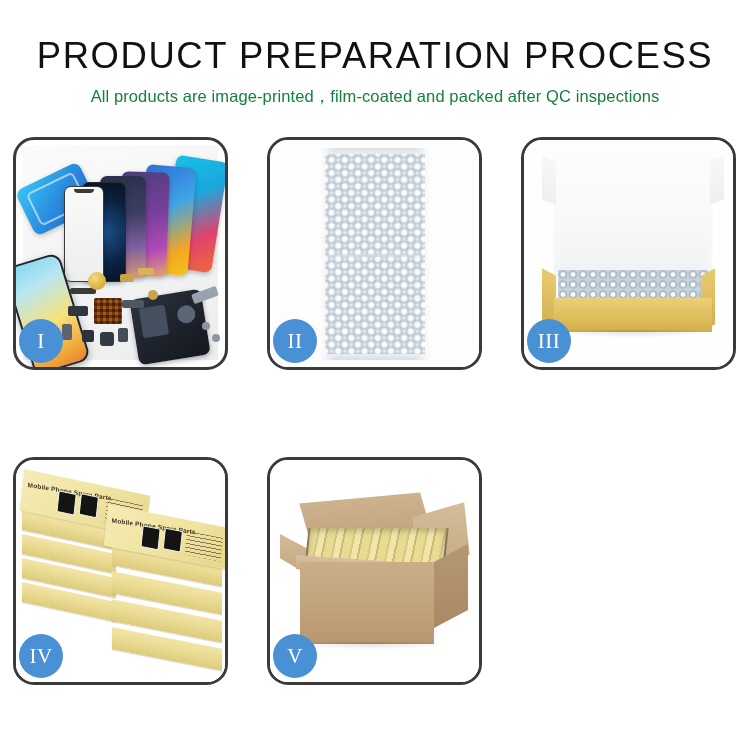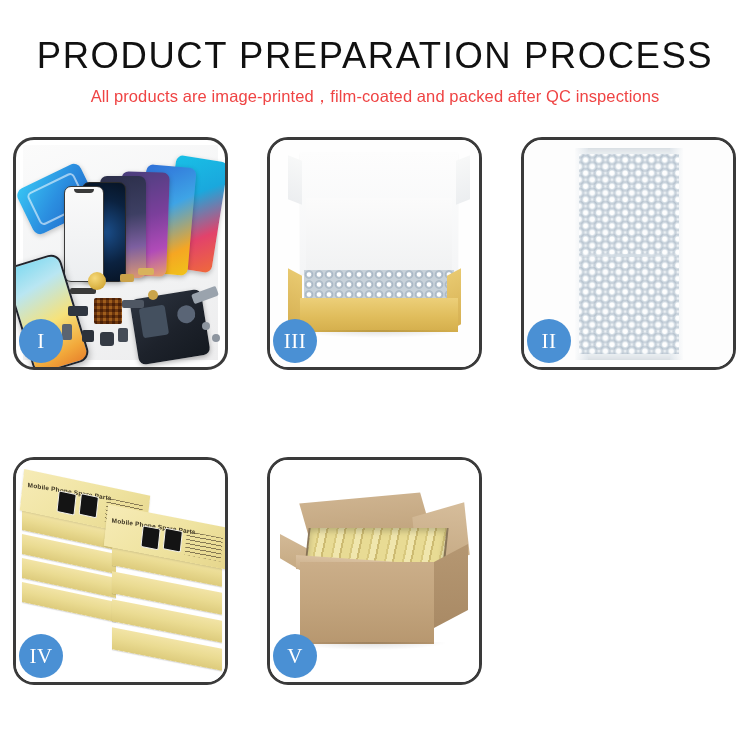--- a/index.html
+++ b/index.html
@@ -39,21 +39,21 @@
     white-space: nowrap;
     transform: scaleX(0.985);
   }
 
   .sub-title {
     margin-top: 7px;
     font-family: "Liberation Sans", sans-serif;
     font-size: 16.5px;
     font-weight: 400;
     letter-spacing: 0.1px;
-    color: #ef4444;
+    color: #15803d;
     line-height: 22px;
     white-space: nowrap;
   }
 
   
   .grid {
     position: absolute;
     top: 137px;
     left: 13px;
     width: 724px;
@@ -429,44 +429,44 @@
         <div class="part pt12"></div>
         <div class="part pt13"></div>
         <div class="part pt14"></div>
         <div class="part pt15"></div>
       </div>
       <div class="badge">I</div>
     </div>
 
     <div class="panel">
       <div class="panel-stage">
+        <div class="p2-bg"></div>
+        <div class="bubble-sheet">
+          <div class="bubble-edge-l"></div>
+          <div class="bubble-edge-r"></div>
+          <div class="bubble-grid"></div>
+          <div class="bubble-grid offset"></div>
+          <div class="bubble-seam"></div>
+        </div>
+      </div>
+      <div class="badge">II</div>
+    </div>
+
+    <div class="panel">
+      <div class="panel-stage">
         <div class="p3-bg"></div>
         <div class="m-lid"></div>
         <div class="m-foam"></div>
         <div class="m-bubbles"></div>
         <div class="m-left-flap"></div>
         <div class="m-right-flap"></div>
         <div class="m-front"></div>
         <div class="m-shadow"></div>
       </div>
       <div class="badge">III</div>
-    </div>
-
-    <div class="panel">
-      <div class="panel-stage">
-        <div class="p2-bg"></div>
-        <div class="bubble-sheet">
-          <div class="bubble-edge-l"></div>
-          <div class="bubble-edge-r"></div>
-          <div class="bubble-grid"></div>
-          <div class="bubble-grid offset"></div>
-          <div class="bubble-seam"></div>
-        </div>
-      </div>
-      <div class="badge">II</div>
     </div>
 
     <div class="panel">
       <div class="panel-stage">
         <div class="p4-bg"></div>
         <div class="stack">
           <div class="sbox sb-l1"></div>
           <div class="sbox sb-l2"></div>
           <div class="sbox sb-l3"></div>
           <div class="sbox sb-l4"></div>

